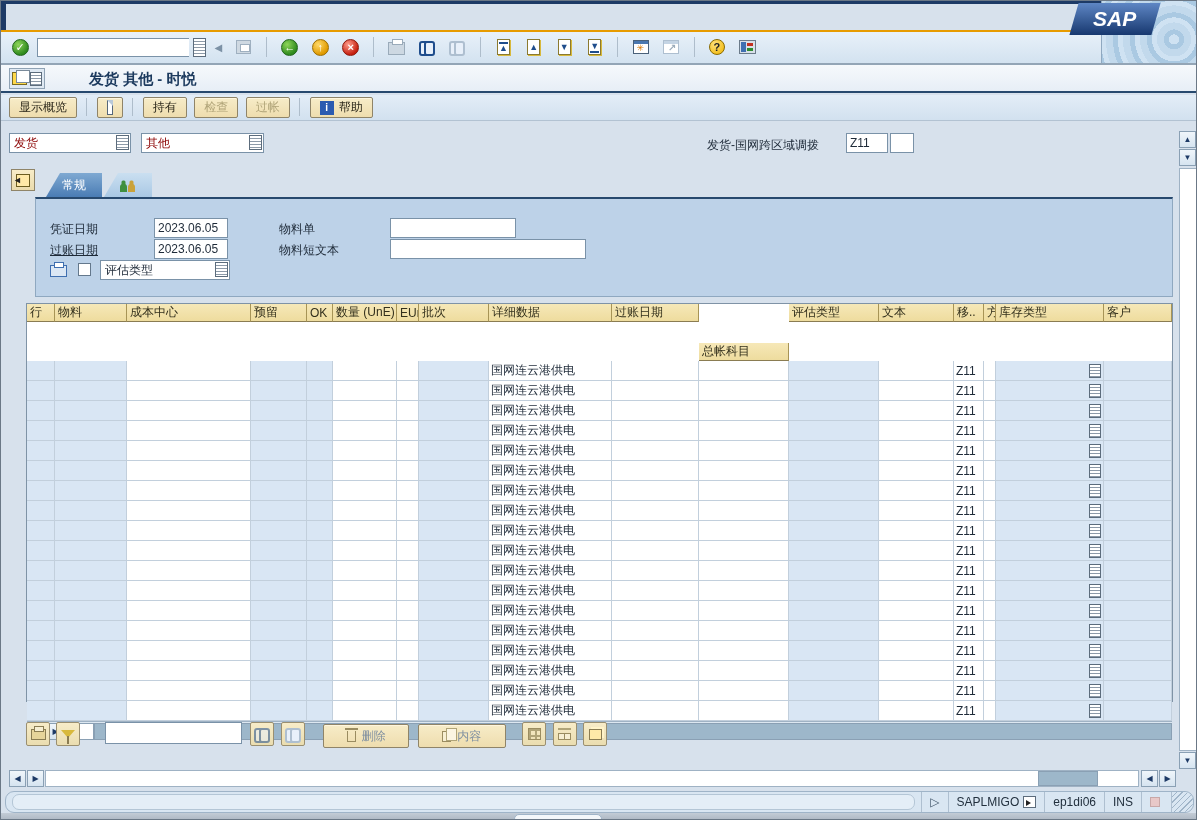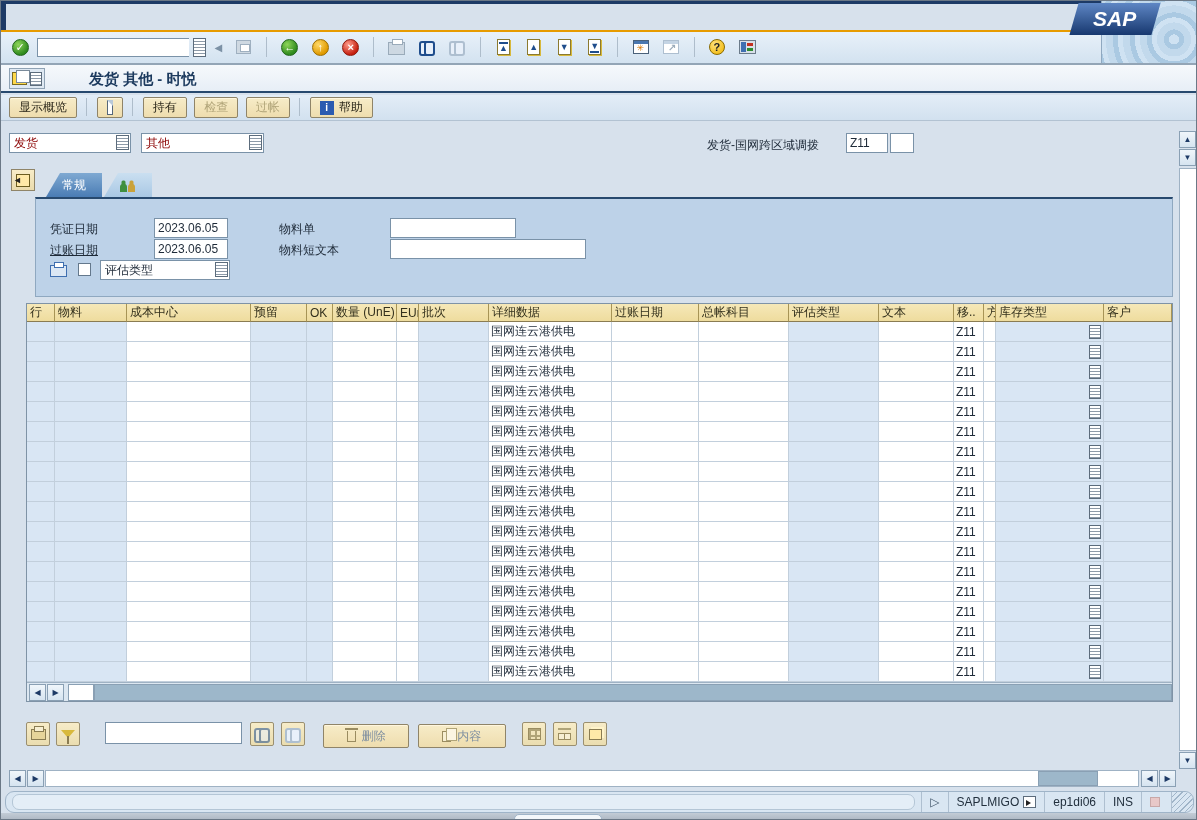--- a/index.html
+++ b/index.html
@@ -318,21 +318,21 @@
         <div class="gh" style="width: 28px;">行</div>
         <div class="gh" style="width: 72px;">物料</div>
         <div class="gh" style="width: 124px;">成本中心</div>
         <div class="gh" style="width: 56px;">预留</div>
         <div class="gh" style="width: 26px;">OK</div>
         <div class="gh" style="width: 64px;">数量 (UnE)</div>
         <div class="gh" style="width: 22px;">EUn</div>
         <div class="gh" style="width: 70px;">批次</div>
         <div class="gh" style="width: 123px;">详细数据</div>
         <div class="gh" style="width: 87px;">过账日期</div>
-        <div class="gh" style="width: 90px;">总帐科目</div>
+        <div class="gh" style="width: 90px; margin-top: 39px;">总帐科目</div>
         <div class="gh" style="width: 90px;">评估类型</div>
         <div class="gh" style="width: 75px;">文本</div>
         <div class="gh" style="width: 30px;">移..</div>
         <div class="gh" style="width: 12px;">方</div>
         <div class="gh" style="width: 108px;">库存类型</div>
         <div class="gh" style="width: 62px; flex: 1 1 0%;">客户</div>
       </div>
     <div>
         <div class="gr">
           <div class="gc cb" style="width: 28px;"></div>

